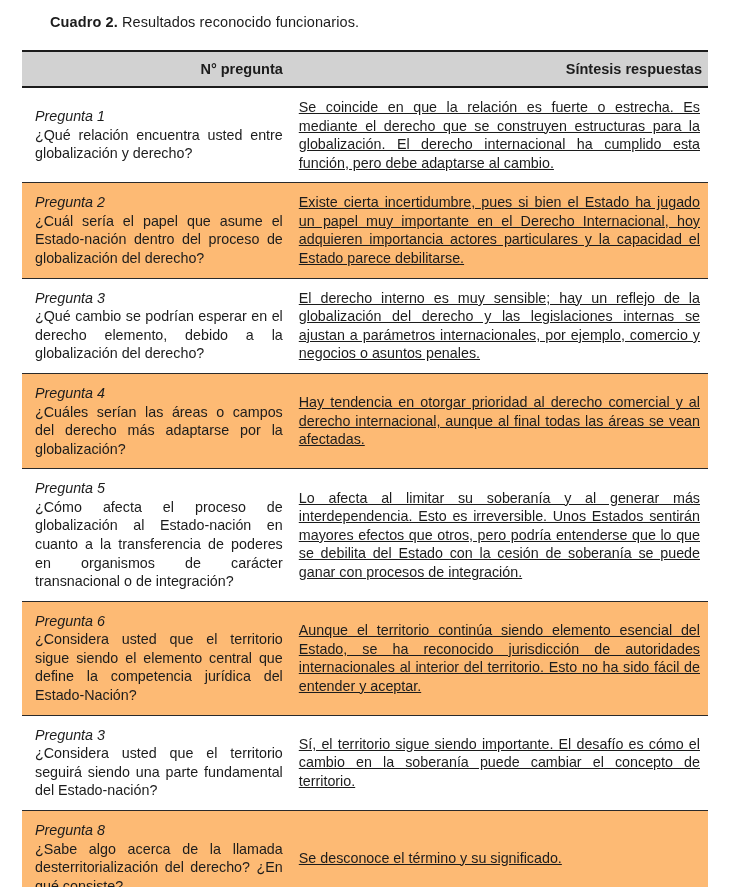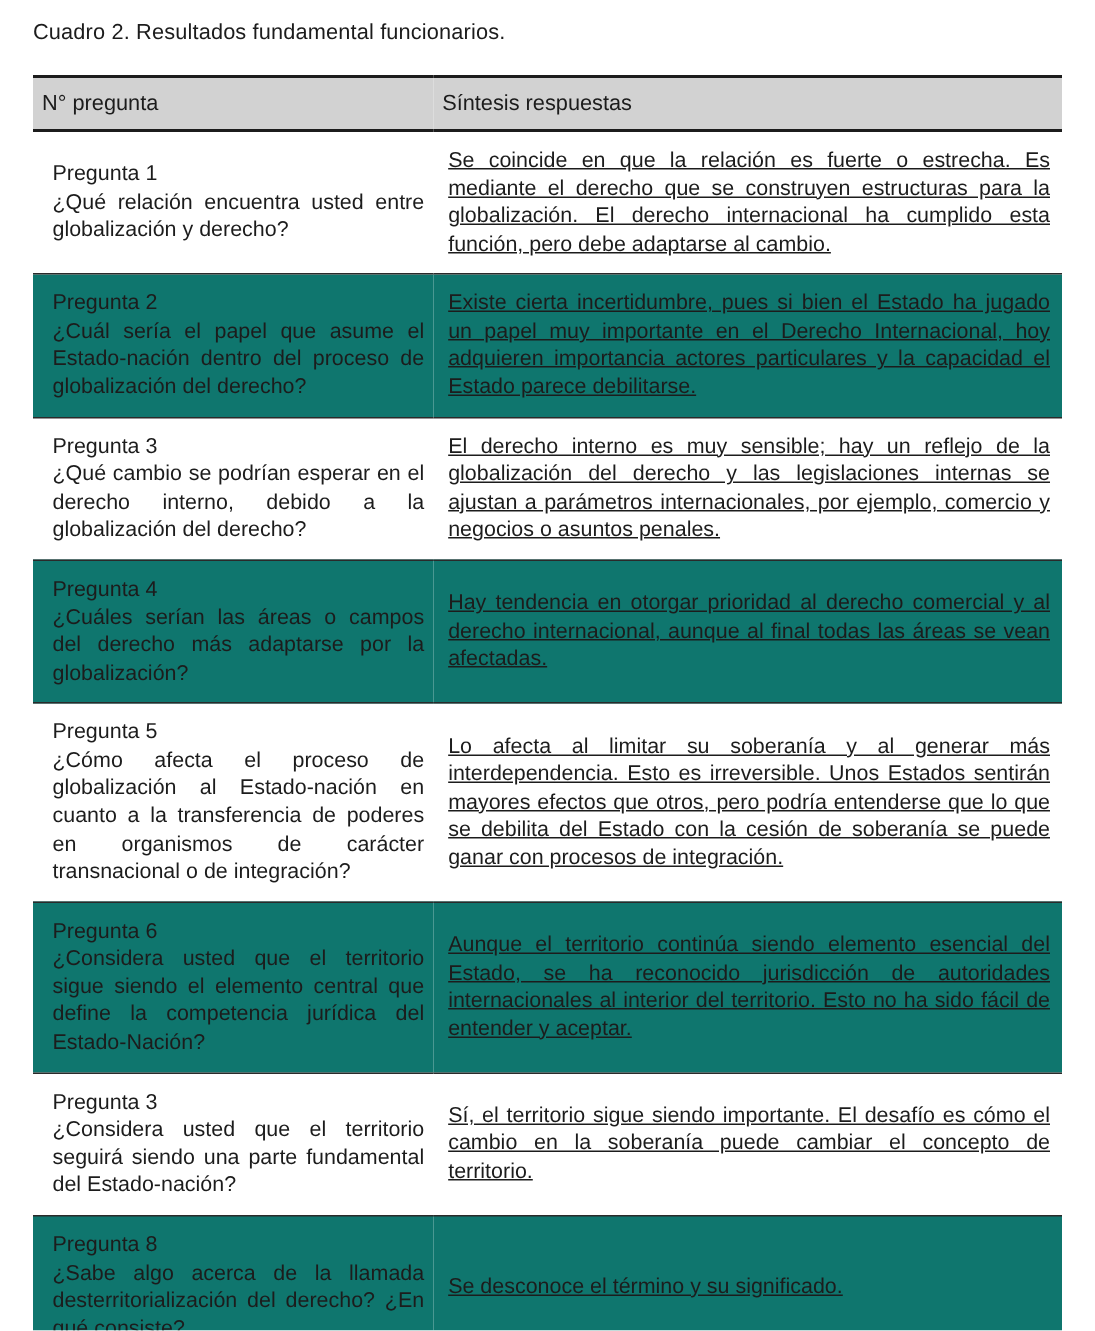--- a/index.html
+++ b/index.html
@@ -15,62 +15,63 @@
     box-sizing: border-box;
     padding: 8px 22px 0 22px;
     background: #ffffff;
     overflow: hidden;
   }
   .caption {
     font-size: 14.5px;
     margin: 6px 0 20px 0;
     letter-spacing: 0.1px;
   }
-  .caption b { font-weight: normal; }
+  .caption b { font-weight: bold; margin-left: 28px; }
   table.results {
     width: 100%;
     border-collapse: collapse;
     border-top: 2px solid #1c1c1c;
     border-bottom: 2px solid #1c1c1c;
     table-layout: fixed;
   }
   thead th {
     background: #d2d2d2;
     border-bottom: 2px solid #1c1c1c;
-    font-weight: normal;
+    font-weight: bold;
     font-size: 14.5px;
-    text-align: left;
+    text-align: right;
     padding: 9px 6px;
   }
   th.col-q { width: 38.5%; }
   th.col-a { width: 61.5%; margin-top: 19px; }
   tbody tr + tr td { border-top: 1px solid #2a2a2a; }
-  tbody tr.alt { background: #0f766e; }
+  tbody tr.alt { background: #fdba74; }
   td {
     vertical-align: middle;
     font-size: 14.3px;
     line-height: 1.3;
     padding: 10px 10px 10px 13px;
   }
   td.qcell { padding-right: 6px; }
   td.acell { padding-left: 10px; padding-right: 8px; text-decoration: underline; }
   .pregunta-label {
+    font-style: italic;
     display: block;
   }
   .question-text, .answer-text {
     text-align: justify;
     display: block;
   }
 </style>
 </head>
 <body>
 
 <div class="page">
 
-  <p class="caption"><b>Cuadro 2.</b><span> Resultados fundamental funcionarios.</span></p>
+  <p class="caption"><b>Cuadro 2.</b><span> Resultados reconocido funcionarios.</span></p>
 
   <table class="results">
     <thead>
       <tr>
         <th class="col-q">N° pregunta</th>
         <th class="col-a">Síntesis respuestas</th>
       </tr>
     </thead>
     <tbody id="table-body">
   <tr>
@@ -89,21 +90,21 @@
       <span class="question-text">¿Cuál sería el papel que asume el Estado-nación dentro del proceso de globalización del derecho?</span>
     </td>
     <td class="acell">
       <span class="answer-text">Existe cierta incertidumbre, pues si bien el Estado ha jugado un papel muy importante en el Derecho Internacional, hoy adquieren importancia actores particulares y la capacidad el Estado parece debilitarse.</span>
     </td>
   </tr>
 
   <tr>
     <td class="qcell">
       <span class="pregunta-label">Pregunta 3</span>
-      <span class="question-text">¿Qué cambio se podrían esperar en el derecho interno, debido a la globalización del derecho?</span>
+      <span class="question-text">¿Qué cambio se podrían esperar en el derecho elemento, debido a la globalización del derecho?</span>
     </td>
     <td class="acell">
       <span class="answer-text">El derecho interno es muy sensible; hay un reflejo de la globalización del derecho y las legislaciones internas se ajustan a parámetros internacionales, por ejemplo, comercio y negocios o asuntos penales.</span>
     </td>
   </tr>
 
   <tr class="alt">
     <td class="qcell">
       <span class="pregunta-label">Pregunta 4</span>
       <span class="question-text">¿Cuáles serían las áreas o campos del derecho más adaptarse por la globalización?</span>

